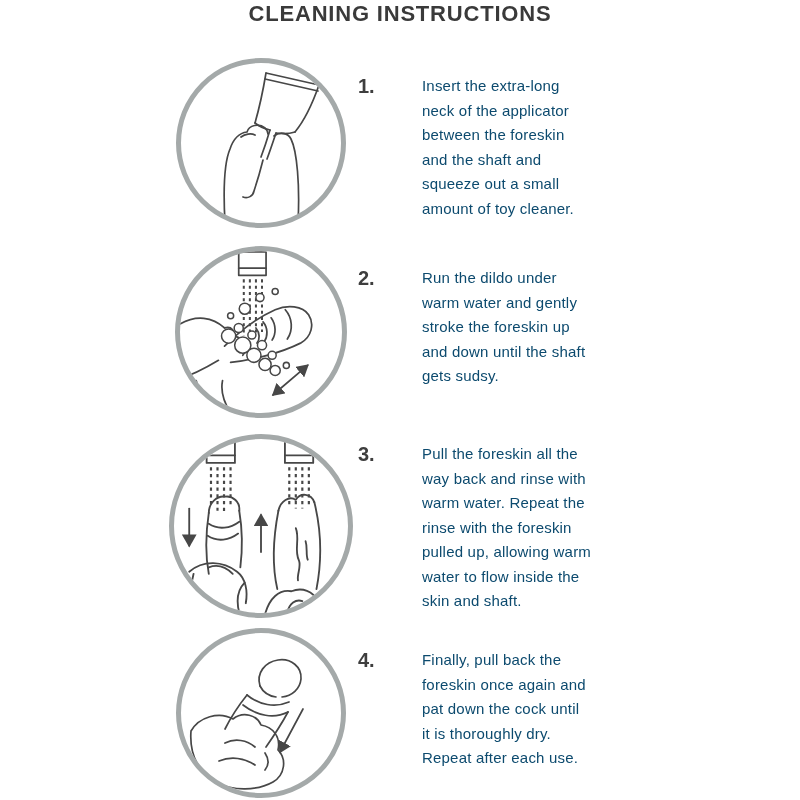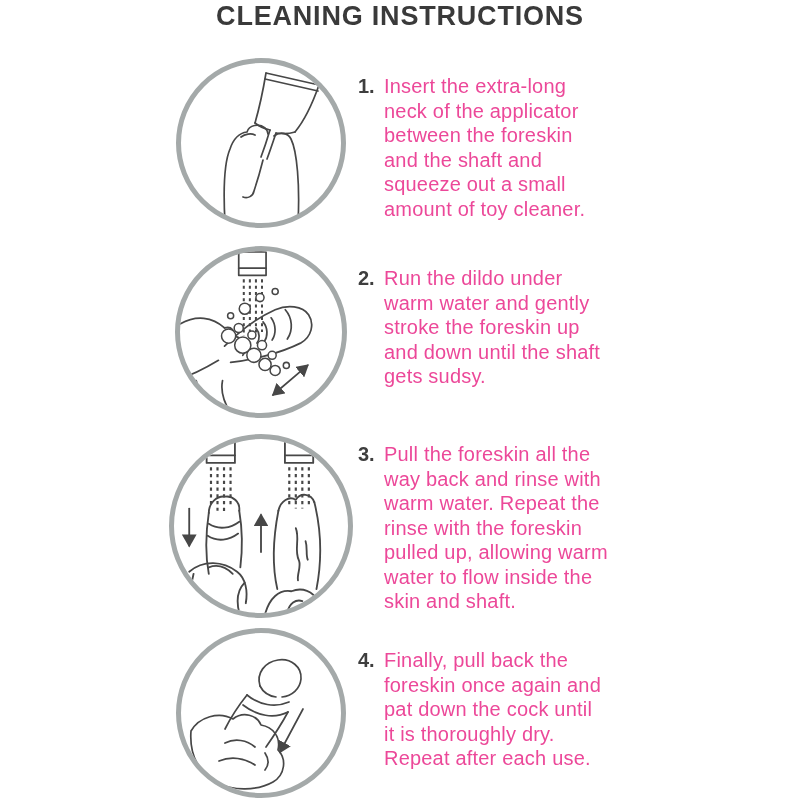--- a/index.html
+++ b/index.html
@@ -15,21 +15,21 @@
     background: #ffffff;
     overflow: hidden;
   }
   .title {
     position: absolute;
     top: 1px;
     left: 0;
     width: 100%;
     margin: 0;
     text-align: center;
-    font-size: 27px;
+    font-size: 22px;
     font-weight: 700;
     letter-spacing: 0.8px;
     color: #3a3a3a;
   }
   .circle {
     position: absolute;
     box-sizing: border-box;
     border: 5px solid #a4a9a9;
     border-radius: 50%;
     overflow: hidden;
@@ -69,25 +69,26 @@
   }
   .num {
     flex: 0 0 26px;
     font-size: 20px;
     line-height: 24.5px;
     font-weight: 700;
     color: #3e3e3e;
   }
   .txt {
     width: 272px;
-    font-size: 20px;
+    font-size: 15px;
     line-height: 24.5px;
-    color: #ec4899;
+    color: #0c4a6e;
     white-space: pre-line;
     letter-spacing: 0.2px;
+    margin-left: 38px;
   }
   .s1 .circle { left: 176px; top: 58px;  width: 170px; height: 170px; }
   .s1 .step-text-block { top: 74px; }
   .s2 .circle { left: 175px; top: 246px; width: 172px; height: 172px; }
   .s2 .step-text-block { top: 266px; }
   .s3 .circle { left: 169px; top: 434px; width: 184px; height: 184px; }
   .s3 .step-text-block { top: 442px; }
   .s4 .circle { left: 176px; top: 628px; width: 170px; height: 170px; }
   .s4 .step-text-block { top: 648px; }
 </style>

